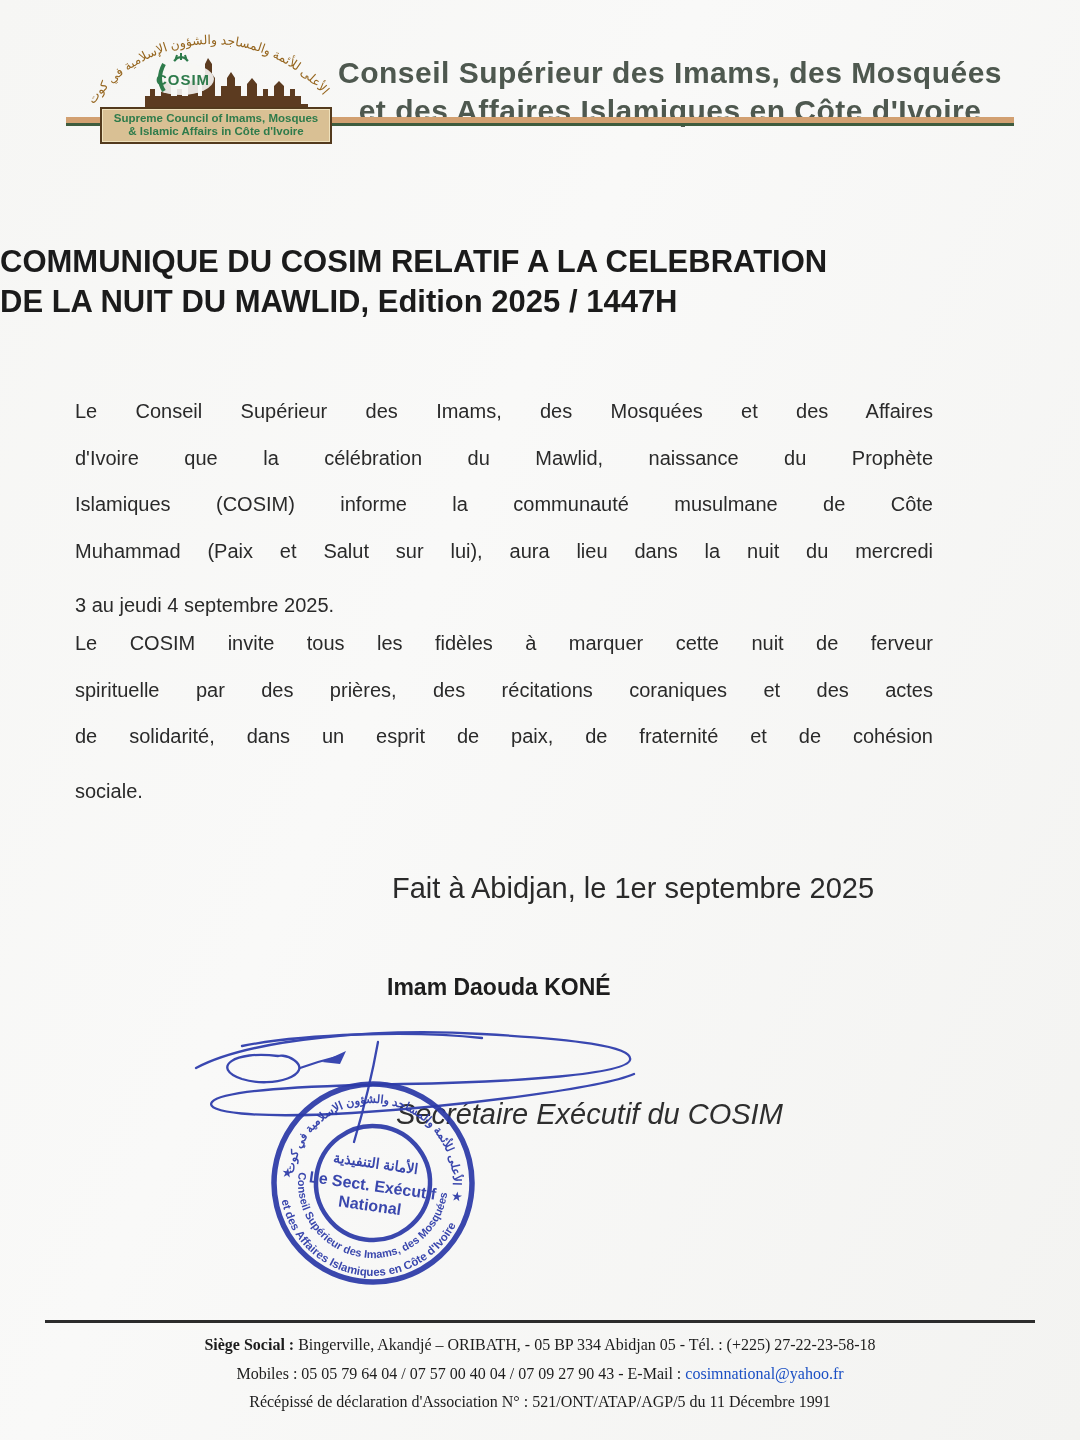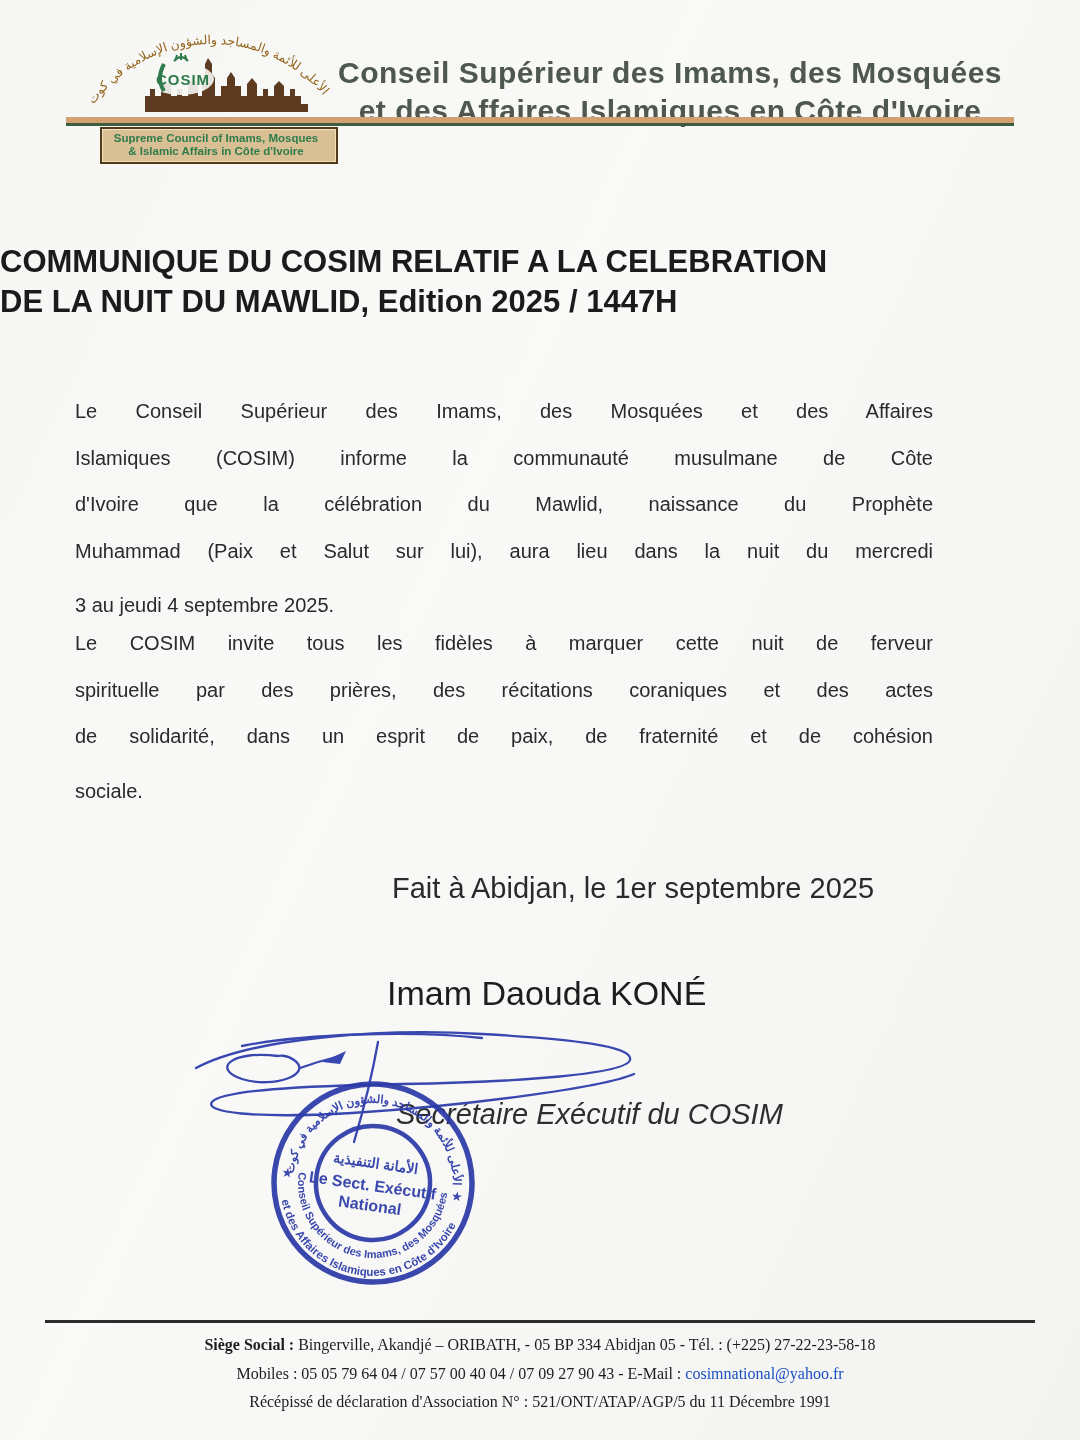--- a/index.html
+++ b/index.html
@@ -16,38 +16,38 @@
     text-align:center; font-weight:bold; letter-spacing:.5px;
     font-size:30px; line-height:38px; color:#4e584f;
   }
   .rule{position:absolute; left:66px; width:948px;}
   .rule-tan{top:117px; height:6px; background:#d2a071;}
   .rule-green{top:123px; height:3px; background:#3e5c3e;}
   .banner-box{
     position:absolute; left:100px; top:107px; width:224px;
     background:#d9c094; border:2px solid #533a1d;
     box-shadow:inset 0 0 0 1px #efe2bd;
-    text-align:center; padding:3px 8px 4px 2px;
-    font-size:11.5px; line-height:13px; font-weight:bold; color:#2e7b4b;margin-top:20px;
+    text-align:center; padding:3px 2px 4px 2px;
+    font-size:11.5px; line-height:13px; font-weight:bold; color:#2e7b4b;
   }
   .logo-svg{position:absolute; left:86px; top:34px;}
   
   .doc-title{
     position:absolute; left:0; top:242px; width:1080px;
     text-align:left; font-weight:bold; font-size:31px; line-height:40px;
     color:#1b1b1b;
   }
   
   .para{position:absolute; left:75px; width:858px; font-size:20px; line-height:46.5px; color:#2a2a2a;}
   .para .jl{text-align:justify; text-align-last:justify;}
   .para .ll{text-align:left;margin-top:8px;}
   .p1{top:388px;}
   .p2{top:620px;}
   .dateline{position:absolute; left:381px; top:872px; font-size:29px; color:#2a2a2a;margin-left:11px;}
-  .sig-name{position:absolute; left:387px; top:974px; font-size:34px; font-weight:normal; color:#1d1d1d;}
+  .sig-name{position:absolute; left:387px; top:974px; font-size:23px; font-weight:bold; color:#1d1d1d;}
   .sig-role{position:absolute; left:396px; top:1098px; font-size:29px; color:#2e2e2e;font-style:italic;}
   .sig-svg{position:absolute; left:182px; top:1016px;}
   .stamp-svg{position:absolute; left:268px; top:1078px; opacity:.93;}
   
   .footer-rule{position:absolute; left:45px; top:1320px; width:990px; height:3px; background:#2c2c2c;}
   .footer{
     position:absolute; left:20px; top:1331px; width:1040px;
     font-family:"Liberation Serif", serif; font-size:16px; line-height:28.5px;
     text-align:center; color:#1c1c1c;
   }
@@ -97,22 +97,22 @@
     <div>&amp; Islamic Affairs in Côte d'Ivoire</div>
   </div>
 
   <div class="doc-title">
     <div>COMMUNIQUE DU COSIM RELATIF A LA CELEBRATION</div>
     <div>DE LA NUIT DU MAWLID, Edition 2025 / 1447H</div>
   </div>
 
   <div class="para p1">
     <div class="jl">Le Conseil Supérieur des Imams, des Mosquées et des Affaires</div>
+    <div class="jl">d'Ivoire que la célébration du Mawlid, naissance du Prophète</div>
     <div class="jl">Islamiques (COSIM) informe la communauté musulmane de Côte</div>
-    <div class="jl">d'Ivoire que la célébration du Mawlid, naissance du Prophète</div>
     <div class="jl">Muhammad (Paix et Salut sur lui), aura lieu dans la nuit du mercredi</div>
     <div class="ll">3 au jeudi 4 septembre 2025.</div>
   </div>
 
   <div class="para p2">
     <div class="jl">Le COSIM invite tous les fidèles à marquer cette nuit de ferveur</div>
     <div class="jl">spirituelle par des prières, des récitations coraniques et des actes</div>
     <div class="jl">de solidarité, dans un esprit de paix, de fraternité et de cohésion</div>
     <div class="ll">sociale.</div>
   </div>

